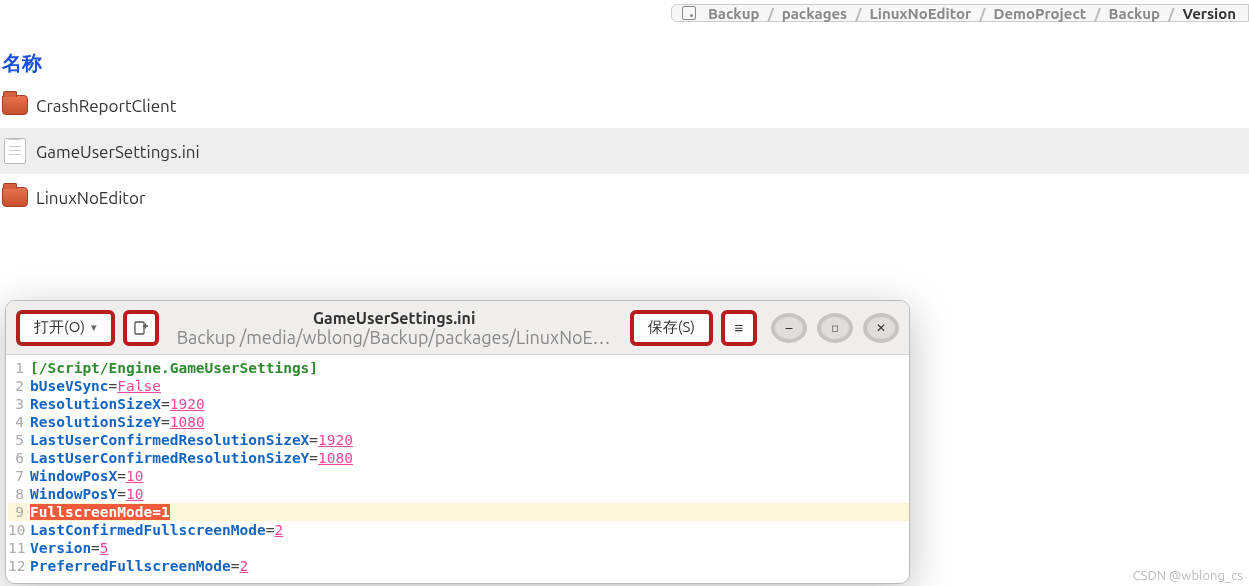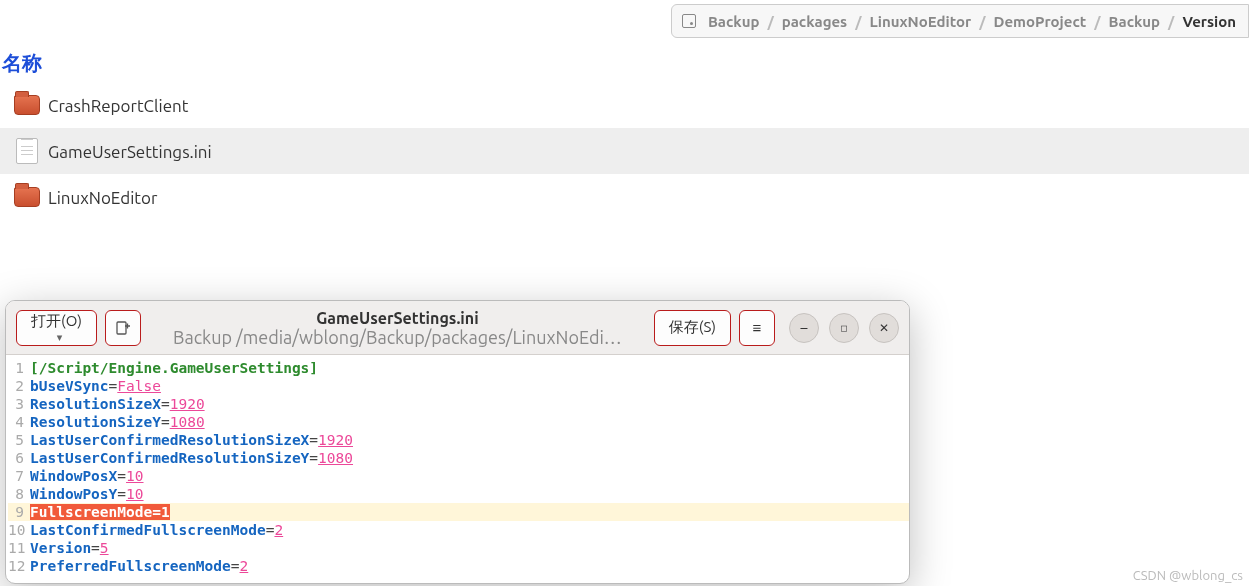--- a/index.html
+++ b/index.html
@@ -8,21 +8,21 @@
     background: #fff;
     width: 1249px;
     height: 586px;
     overflow: hidden;
     position: relative;
     color: #333;
   }
   .breadcrumb-bar {
     position: absolute;
     top: 4px; right: 0;
-    height: 34px;
+    height: 18px;
     display: flex;
     align-items: center;
     background: #f7f7f7;
     border: 1px solid #ccc;
     border-radius: 6px 0 0 6px;
     padding: 0 8px 0 10px;
     color: #888;
     font-weight: 600;
     font-size: 15px;
   }
@@ -44,21 +44,21 @@
     font-size: 20px; font-weight: 600; color: #1d4ed8;
   }
 
   .file-list {
     position: absolute;
     top: 82px; left: 0; right: 0;
   }
   .file-row {
     display: flex; align-items: center;
     height: 46px;
-    padding-left: 14px;
+    padding-left: 2px;
     font-size: 17px; color: #333;
   }
   .file-row.selected { background: #eee; }
   .folder-icon {
     width: 26px; height: 20px; margin-right: 8px;
     background: linear-gradient(#e57350, #c94f2f);
     border: 1px solid #a63e22;
     border-radius: 2px 4px 4px 4px;
     position: relative;
   }
@@ -92,28 +92,27 @@
   .editor-titlebar {
     height: 54px;
     background: #f0eeed;
     border-bottom: 1px solid #d4d0cd;
     display: flex; align-items: center;
     padding: 0 10px;
     gap: 8px;
   }
   .btn {
     background: #fdfdfd;
-    border: 1px solid #b91c1c;
+    border: 4px solid #b91c1c;
     border-radius: 6px;
     height: 36px;
     display: flex; align-items: center; justify-content: center;
     padding: 0 14px;
     font-size: 15px; color: #333;
     cursor: pointer;
-    flex-direction: column;
   }
   .btn.small { width: 36px; padding: 0; }
   .btn.round { width: 30px; height: 30px; border-radius: 50%; background: #e1ddda; border-color: #c7c3c0; }
   .btn .chev { margin-left: 6px; font-size: 11px; color: #666; }
   .title-center {
     flex: 1; text-align: center; min-width: 0;
   }
   .title-center .fname { font-weight: 700; font-size: 16px; color: #333; }
   .title-center .fpath { font-size: 18px; color: #888; white-space: nowrap; overflow: hidden; text-overflow: ellipsis; padding: 0 10px; }
   .win-controls { display: flex; gap: 10px; margin-left: 6px; }

